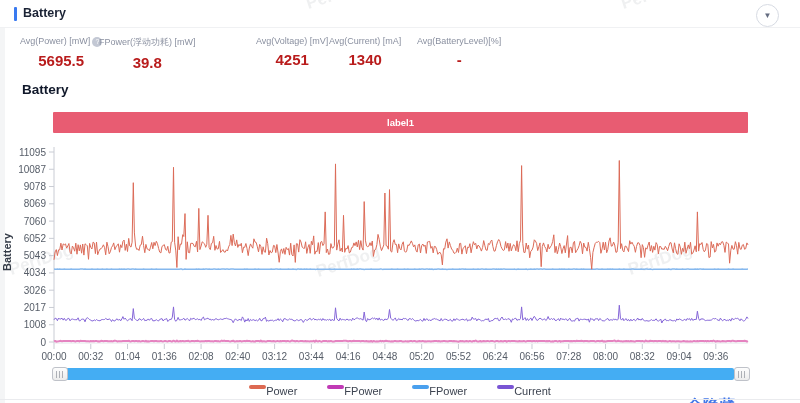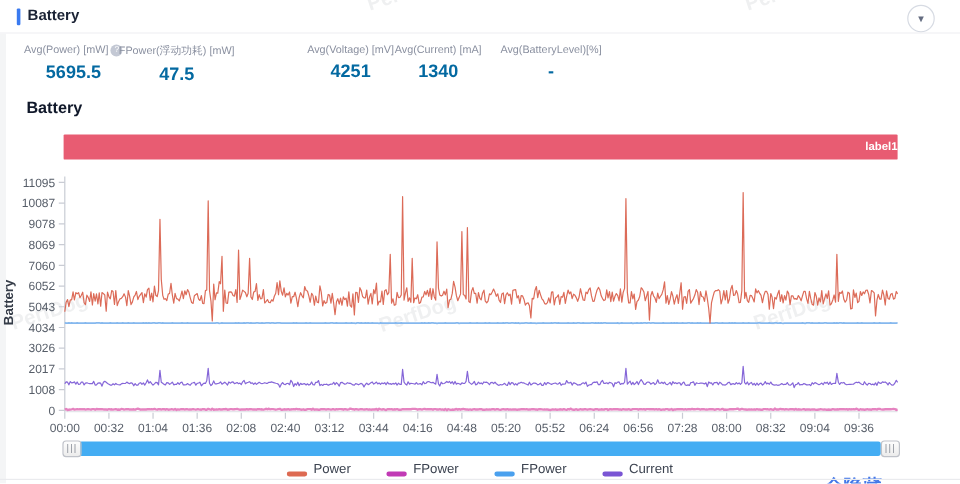--- a/index.html
+++ b/index.html
@@ -12,40 +12,40 @@
   .hdr-divider { position:absolute; left:0; right:0; top:27px; height:1px; background:#f0f1f3; }
   .accent { position:absolute; left:14px; top:7px; width:3px; height:14px; background:#3a7af0; border-radius:1px; }
   .hdr-title { position:absolute; left:23px; top:6px; font-size:12.5px; font-weight:bold; color:#1b2335; }
   .collapse-btn { position:absolute; left:756px; top:4px; width:23px; height:23px; border:1px solid #d7dbe3;
     border-radius:50%; text-align:center; line-height:21px; font-size:8px; color:#646c80; cursor:pointer; background:#fff;}
   
   .left-strip { position:absolute; left:0; top:28px; width:5px; height:375px; background:#f4f5f6; }
   
   .stat { position:absolute; top:36px; text-align:center; }
   .stat .lbl { font-size:9px; color:#8a90a0; white-space:nowrap; }
-  .stat .val { font-size:15px; font-weight:bold; color:#0369a1; margin-top:5px; }
+  .stat .val { font-size:15px; font-weight:bold; color:#b91c1c; margin-top:5px; }
   .info-icon { display:inline-block; width:10px; height:10px; background:#c3c8d4; color:#fff; border-radius:50%;
     font-size:7px; line-height:10px; text-align:center; vertical-align:middle; margin-left:2px; cursor:pointer;}
   .s0{left:20px;} .s1{left:99px;} .s2{left:180px;} .s3{left:256px;} .s4{left:329px;} .s5{left:417px;}
   
   .section-title { position:absolute; left:22px; top:82px; font-size:13.5px; font-weight:bold; color:#10182a; }
   .banner { position:absolute; left:53px; top:112px; width:695px; height:21px; line-height:21px;
-    text-align:right; color:#fff; font-size:9.5px; font-weight:bold; border-radius:1px; cursor:pointer; }
+    text-align:center; color:#fff; font-size:9.5px; font-weight:bold; border-radius:1px; cursor:pointer; }
   
   .chart-svg { position:absolute; left:0; top:140px; }
   
   .sb-track { position:absolute; left:66px; top:368px; width:668px; height:12px; background:#44adf3; border-radius:2px; cursor:pointer; }
   .sb-handle { position:absolute; top:367px; width:16px; height:14px; border:1px solid #bfc2c9; border-radius:3px;
     background:linear-gradient(#fdfdfd,#ececec); text-align:center; line-height:12px; font-size:8px;
     color:#8a8f98; letter-spacing:1px; cursor:ew-resize; z-index:2; }
   .sb-left { left:52px; } .sb-right { left:734px; }
   
   .legend { position:absolute; left:0; right:0; top:383px; height:15px; display:flex; justify-content:center;
     align-items:center; gap:30px; }
-  .legend-item { display:flex; align-items:flex-end; gap:5px; cursor:pointer; }
+  .legend-item { display:flex; align-items:flex-start; gap:0; cursor:pointer; }
   .legend-dash { width:17px; height:4px; border-radius:2px; }
   .legend-label { font-size:11px; color:#3c4350; }
   .hide-all { position:absolute; left:687px; top:396px; font-size:16px; cursor:pointer;font-weight:bold; }
   .bottom-divider { position:absolute; left:0; right:0; top:399px; height:1px; background:#eaebee; }
   
   .wm { position:absolute; font-size:17px; font-weight:600; color:rgba(100,105,120,0.10);
     transform:rotate(-18deg); pointer-events:none; white-space:nowrap; }
 </style>
 </head>
 <body>
@@ -65,21 +65,21 @@
   </div>
   <div class="hdr-divider"></div>
   <div class="left-strip"></div>
 
   <div class="stat s0">
     <div class="lbl"><span>Avg(Power) [mW]</span><span class="info-icon">?</span></div>
     <div class="val">5695.5</div>
   </div>
   <div class="stat s1">
     <div class="lbl">FPower(浮动功耗) [mW]</div>
-    <div class="val">47.5</div>
+    <div class="val">39.8</div>
   </div>
   <div class="stat s3">
     <div class="lbl">Avg(Voltage) [mV]</div>
     <div class="val">4251</div>
   </div>
   <div class="stat s4">
     <div class="lbl">Avg(Current) [mA]</div>
     <div class="val">1340</div>
   </div>
   <div class="stat s5">

